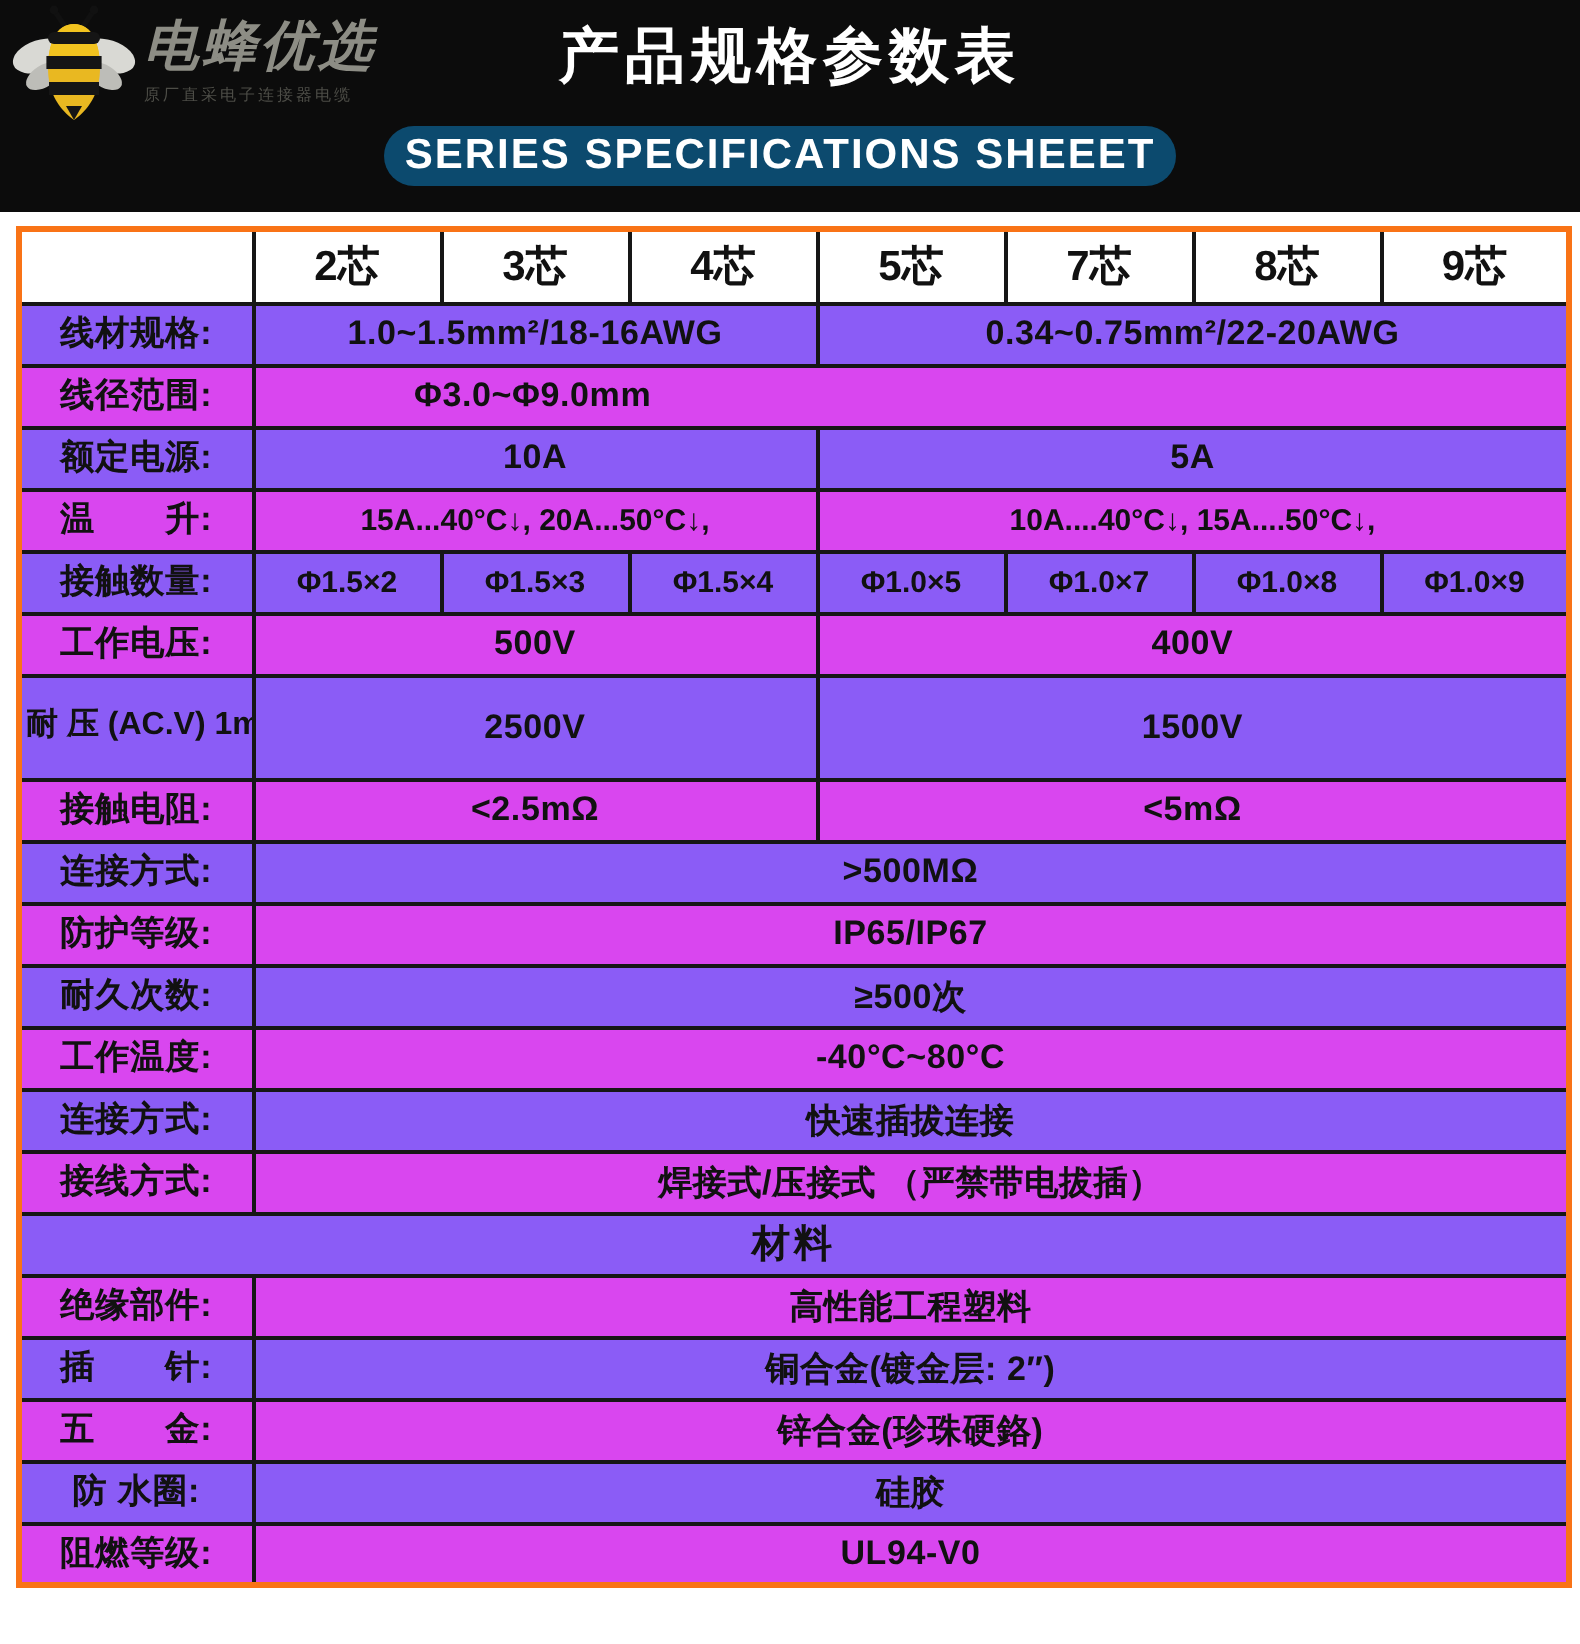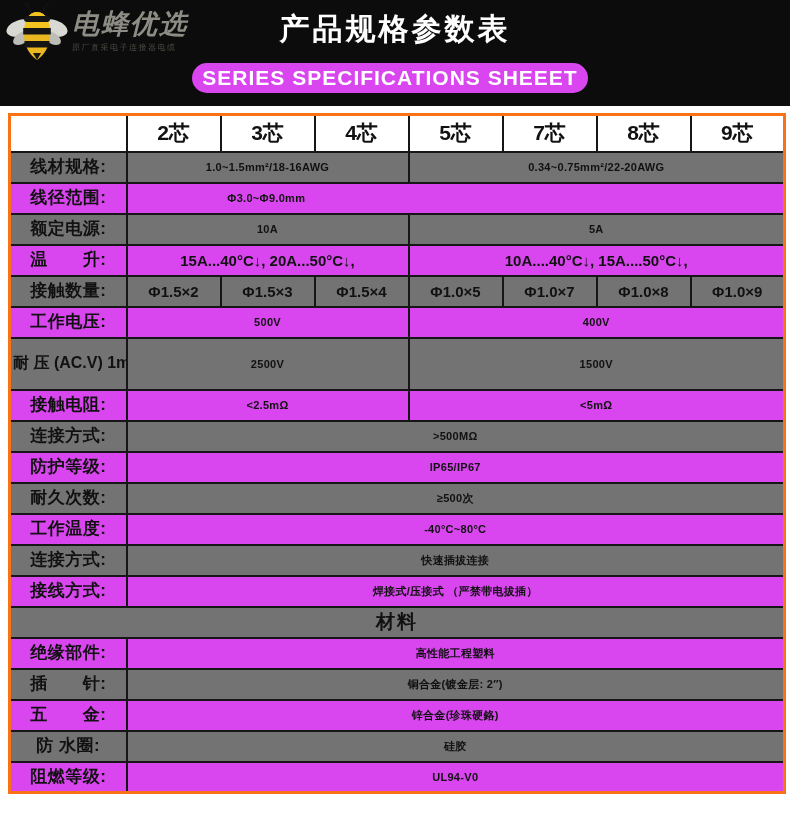--- a/index.html
+++ b/index.html
@@ -8,39 +8,39 @@
   
   .hero{position:relative;width:790px;height:106px;background:#0c0c0c;overflow:hidden;}
   .brand{position:absolute;left:6px;top:2px;display:flex;align-items:flex-start;}
   .bee{width:62px;height:60px;flex:0 0 auto;}
   .brand-text{margin-left:4px;padding-top:8px;}
   .brand-name{font-family:"DejaVu Serif","Liberation Serif",serif;font-style:italic;font-weight:bold;
               font-size:27px;color:#8d8d85;letter-spacing:2px;line-height:1;}
   .brand-tagline{margin-top:5px;font-size:8px;color:#4d4d47;letter-spacing:1.5px;}
   .hero-title{position:absolute;left:0;right:0;top:12px;text-align:center;color:#ffffff;
               font-size:30px;font-weight:bold;letter-spacing:3px;line-height:1.1;}
-  .hero-banner{position:absolute;left:192px;top:63px;width:396px;height:30px;background:#d946ef;
+  .hero-banner{position:absolute;left:192px;top:63px;width:396px;height:30px;background:#0c4a6e;
                border-radius:15px;display:flex;align-items:center;justify-content:center;}
   .hero-banner span{color:#ffffff;font-weight:bold;font-size:21px;letter-spacing:1px;white-space:nowrap;}
 
   
   table.spec{border-collapse:collapse;table-layout:fixed;width:775px;margin:7px 0 14px 8px;
              border:3px solid #f97316;}
   .spec th,.spec td{border:2px solid #161616;padding:0 2px;text-align:center;color:#111;
                     overflow:hidden;white-space:nowrap;}
   .spec tr{height:31px;}
   .spec tr.core-row{height:37px;}
   .spec tr.tall{height:52px;}
   .core-cell{font-size:21px;font-weight:bold;}
   .label-cell{font-size:17px;font-weight:bold;letter-spacing:0.5px;white-space:pre-line;line-height:1.15;}
   .label-cell.small{font-size:16px;letter-spacing:0;margin-left:48px;}
-  .value-cell{font-size:11px;font-weight:bold;letter-spacing:0.3px;}
+  .value-cell{font-size:17px;font-weight:bold;letter-spacing:0.3px;}
   .value-cell.dense{font-size:15px;letter-spacing:0;}
   .section-cell{font-size:19px;font-weight:bold;letter-spacing:2px;}
-  tr.shaded td{background:#737373;}
+  tr.shaded td{background:#8b5cf6;}
   tr.plain td{background:#d946ef;}
   .pos-left{display:block;width:42%;text-align:center;}
 </style>
 </head>
 <body>
 
 <div class="hero">
   <div class="brand">
     <span class="bee">
       <svg viewBox="0 0 62 60" width="62" height="60">

